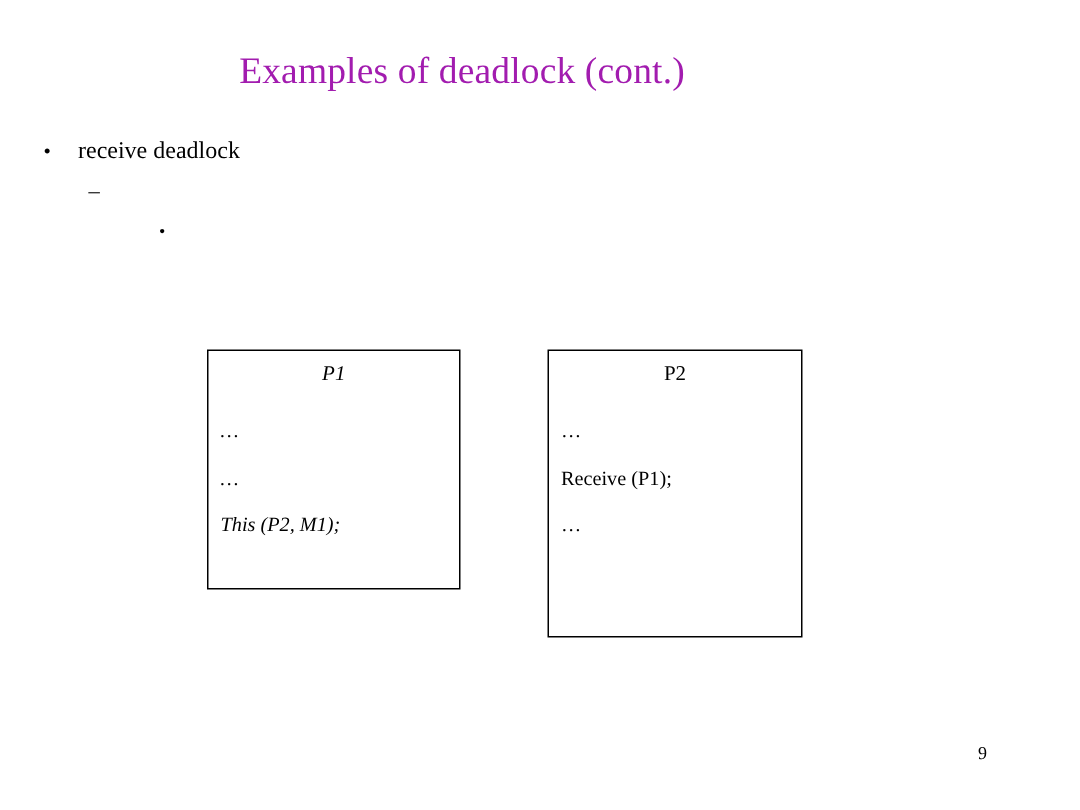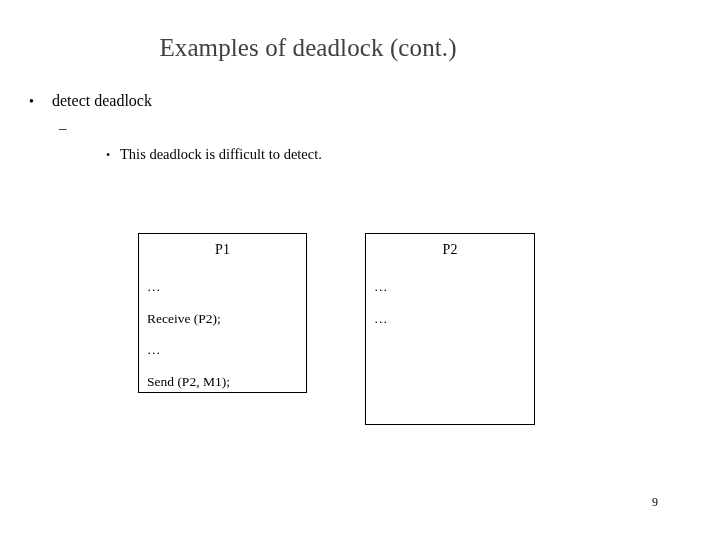--- a/index.html
+++ b/index.html
@@ -25,21 +25,21 @@
   .slide-title {
     position: absolute;
     left: 0;
     top: 33px;
     width: 616px;
     text-align: center;
     font-size: 25px;
     line-height: 30px;
     font-weight: normal;
     letter-spacing: 0.1px;
-    color: #404040;
+    color: #a21caf;
   }
 
   
   .bullets {
     position: absolute;
     left: 0;
     top: 88px;
     width: 680px;
   }
   .bullet-row {
@@ -91,20 +91,21 @@
     position: absolute;
     box-sizing: border-box;
     border: 1.4px solid #000000;
     background: #ffffff;
   }
   #box-p1 {
     left: 138px;
     top: 233px;
     width: 169px;
     height: 160px;
+    font-style: italic;
   }
   #box-p2 {
     left: 365px;
     top: 233px;
     width: 170px;
     height: 192px;
   }
   .proc-header {
     position: absolute;
     left: 0;
@@ -143,47 +144,46 @@
 <body>
 
 <div class="slide">
 
   <div class="slide-title">Examples of deadlock (cont.)</div>
 
   <div class="bullets">
 
     <div class="bullet-row level1">
       <span class="bullet-mark">•</span>
-      <span class="bullet-text">detect deadlock</span>
+      <span class="bullet-text">receive deadlock</span>
     </div>
 
     <div class="bullet-row level2">
       <span class="bullet-mark">–</span>
     </div>
 
     <div class="bullet-row level3">
       <span class="bullet-mark">•</span>
-      <span class="bullet-text">This deadlock is difficult to detect.</span>
     </div>
 
   </div>
 
   <div class="proc-box" id="box-p1">
     <div class="proc-header">P1</div>
     <div class="proc-lines">
       <div class="proc-line">…</div>
-      <div class="proc-line">Receive (P2);</div>
       <div class="proc-line">…</div>
-      <div class="proc-line">Send (P2, M1);</div>
+      <div class="proc-line">This (P2, M1);</div>
     </div>
   </div>
 
   <div class="proc-box" id="box-p2">
     <div class="proc-header">P2</div>
     <div class="proc-lines">
       <div class="proc-line">…</div>
+      <div class="proc-line">Receive (P1);</div>
       <div class="proc-line">…</div>
     </div>
   </div>
 
   <div class="page-number">9</div>
 
 </div>
 
 </body></html>

